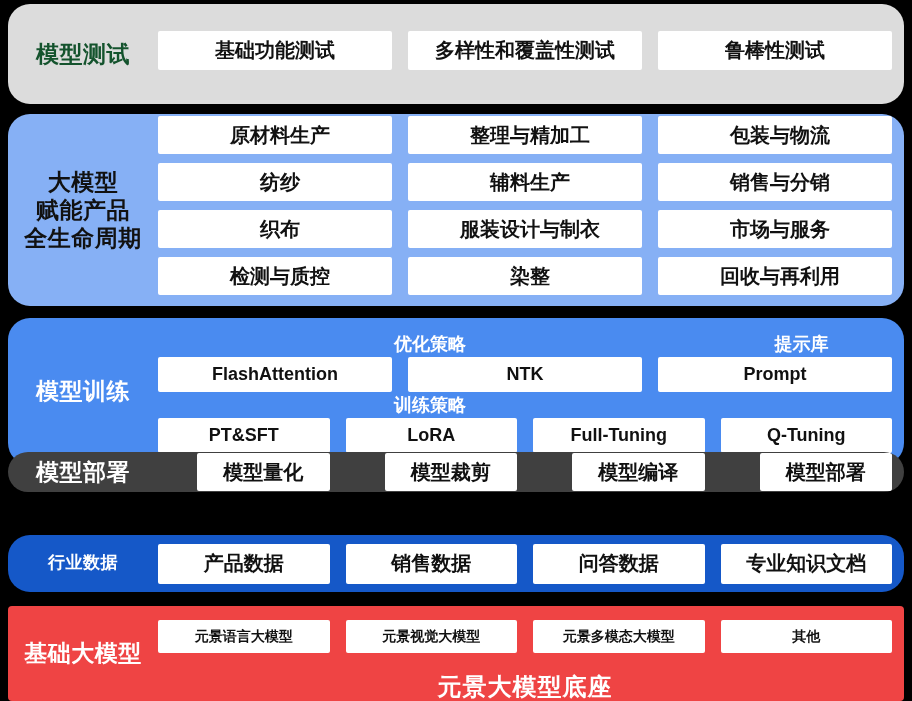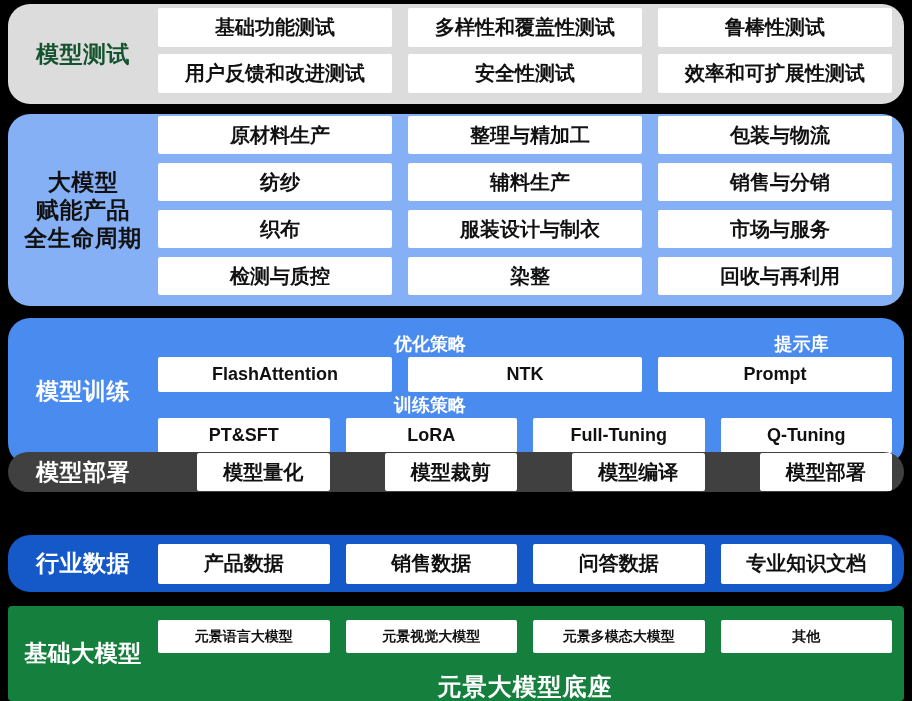--- a/index.html
+++ b/index.html
@@ -150,32 +150,32 @@
   }
 
   
   #band-data {
     top: 535px;
     height: 57px;
     background: #1558c8;
   }
   #band-data .band-label {
     color: #ffffff;
-    font-size: 23px;
+    font-size: 17px;
   }
   #band-data .card {
     height: 40px;
     font-size: 20px;
   }
 
   
   #band-foundation {
     top: 606px;
     height: 95px;
-    background: #15803d;
+    background: #ef4444;
     border-radius: 4px;
     align-items: stretch;
   }
   #band-foundation .band-label {
     color: #ffffff;
     font-size: 23px;
     align-self: center;
   }
   #band-foundation .band-body {
     justify-content: flex-start;
@@ -199,25 +199,20 @@
 
 <div id="root">
 
   <section class="band" id="band-testing">
     <div class="band-label">模型测试</div>
     <div class="band-body">
       <div class="row">
         <div class="card">基础功能测试</div>
         <div class="card">多样性和覆盖性测试</div>
         <div class="card">鲁棒性测试</div>
-      </div>
-      <div class="row">
-        <div class="card">用户反馈和改进测试</div>
-        <div class="card">安全性测试</div>
-        <div class="card">效率和可扩展性测试</div>
       </div>
     </div>
   </section>
 
   <section class="band" id="band-lifecycle">
     <div class="band-label">大模型
 赋能产品
 全生命周期</div>
     <div class="band-body">
       <div class="row">

